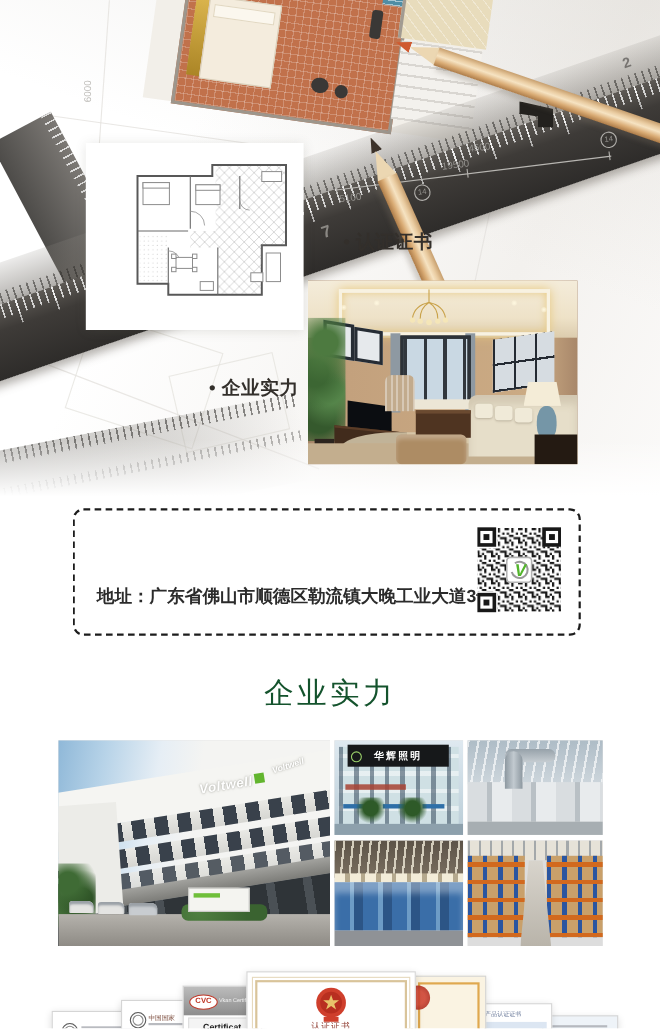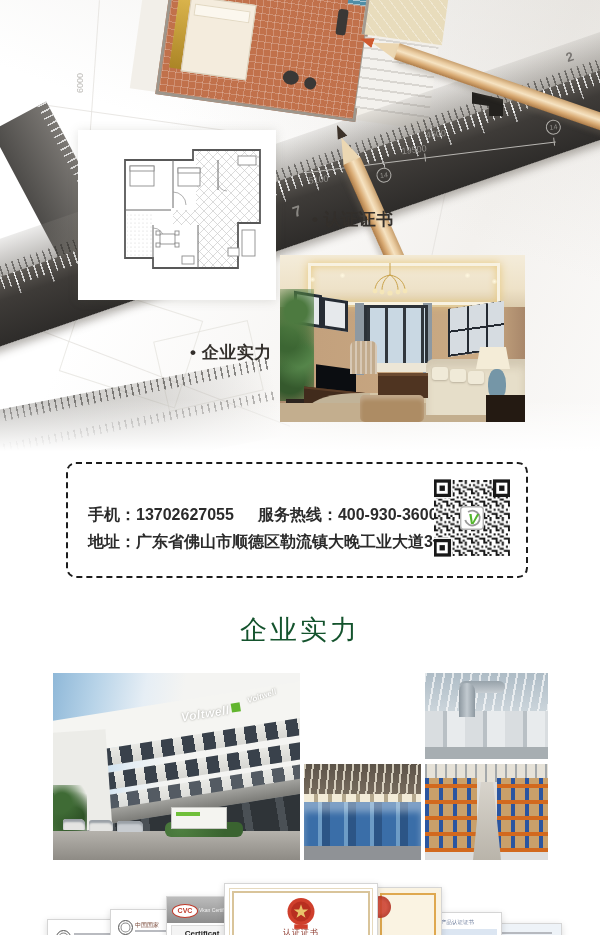--- a/index.html
+++ b/index.html
@@ -410,23 +410,20 @@
       <div class="abs lr-cush" style="left:188px;top:116px;width:16px;height:13px;"></div>
       <div class="abs lr-shade"></div>
       <div class="abs lr-vase"></div>
       <div class="abs lr-side"></div>
       <div class="abs lr-table"></div>
       <div class="abs lr-ott"></div>
     </div>
   </div>
 
   <div class="abs cbox">
-    <span class="abs cline" style="top:41px;">
-      <span>手机：13702627055</span><span class="chot">服务热线：400-930-3600</span>
-    </span>
     <span class="abs cline" style="top:68px;">地址：广东省佛山市顺德区勒流镇大晚工业大道3号</span>
     <svg class="abs qr" viewBox="0 0 37 37">
       <defs>
         <pattern id="qrn" width="6" height="6" patternUnits="userSpaceOnUse">
           <rect x="0" y="0" width="2" height="1" fill="#181818"></rect>
           <rect x="3" y="0" width="1" height="2" fill="#181818"></rect>
           <rect x="5" y="2" width="1" height="1" fill="#181818"></rect>
           <rect x="1" y="2" width="1" height="1" fill="#181818"></rect>
           <rect x="2" y="3" width="2" height="1" fill="#181818"></rect>
           <rect x="0" y="4" width="1" height="2" fill="#181818"></rect>
@@ -474,20 +471,35 @@
     <div class="abs m-road"></div>
     <div class="abs m-car" style="left:10px;top:146px;width:22px;"></div>
     <div class="abs m-car" style="left:36px;top:147px;width:24px;"></div>
     <div class="abs m-car" style="left:64px;top:148px;width:26px;background:#c8ccd0;"></div>
     <div class="abs m-bush"></div>
     <div class="abs m-board">
         <i></i>
       </div>
   </div>
 
+  <div class="abs photo ph-a1">
+    <div class="abs a1-sky"></div>
+    <div class="abs a1-bld"></div>
+    <div class="abs a1-sign">
+      <span class="a1-logo"></span>
+      <span>华辉照明</span>
+    </div>
+    <div class="abs a1-red"></div>
+    <div class="abs a1-awn" style="left:8px;top:58px;width:20px;"></div>
+    <div class="abs a1-awn" style="left:44px;top:58px;width:20px;"></div>
+    <div class="abs a1-awn" style="left:80px;top:58px;width:20px;"></div>
+    <div class="abs a1-palm" style="left:20px;top:52px;width:26px;height:28px;"></div>
+    <div class="abs a1-palm" style="left:58px;top:52px;width:26px;height:28px;"></div>
+    <div class="abs a1-ground"></div>
+  </div>
 
   <div class="abs photo ph-a2">
     <div class="abs a2-roof"></div>
     <div class="abs a2-mach"></div>
     <div class="abs a2-duct2"></div>
     <div class="abs a2-duct"></div>
     <div class="abs a2-floor"></div>
   </div>
 
   <div class="abs photo ph-b1">

